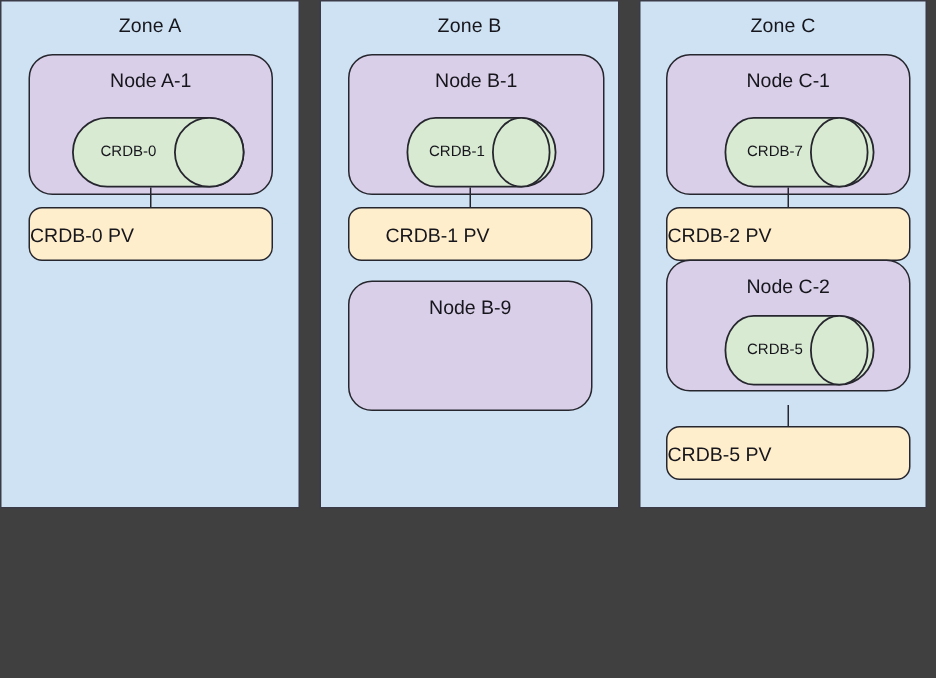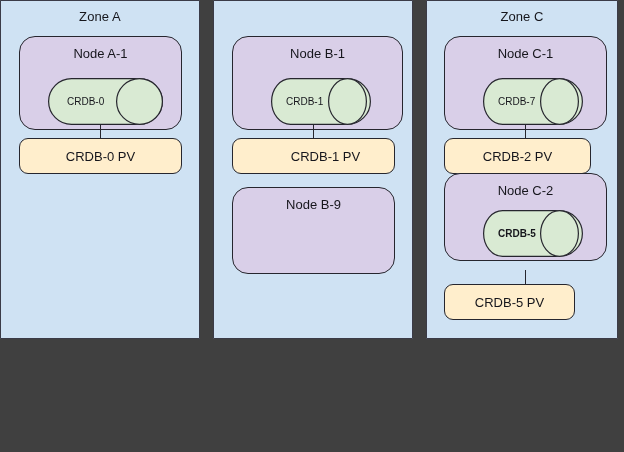--- a/index.html
+++ b/index.html
@@ -64,21 +64,21 @@
 
   
   .pv {
     position: absolute;
     background: #ffeecc;
     border: 1px solid #26262e;
     border-radius: 9px;
     box-sizing: border-box;
     display: flex;
     align-items: center;
-    justify-content: center;
+    justify-content: flex-start;
   }
   .pv-label {
     font-size: 13px;
     color: #16161c;
   }
 
   
   .cyl {
     position: absolute;
   }
@@ -130,20 +130,21 @@
     </div>
 
     <div class="connector" style="left:99px; top:124px; height:15px;"></div>
 
     <div class="pv" style="left:18px; top:137px; width:163px; height:36px;">
       <span class="pv-label">CRDB-0 PV</span>
     </div>
   </div>
 
   <div class="zone" style="left:213px; top:0px; width:200px; height:339px;">
+    <div class="zone-title">Zone B</div>
 
     <div class="node" style="left:18px; top:35px; width:171px; height:94px;padding-left:47px;">
       <div class="node-title">Node B-1</div>
 
       <div class="cyl" style="left:38px; top:41px; width:96px; height:47px;">
         <svg width="96" height="47" viewBox="0 0 96 47" aria-hidden="true">
           <path d="M 19.5 0.6 L 76.5 0.6 A 22.9 22.9 0 0 1 76.5 46.4 L 19.5 46.4 A 18.9 22.9 0 0 1 19.5 0.6 Z" fill="#d9ead3" stroke="#26262e" stroke-width="1.2"></path>
           <ellipse cx="76.5" cy="23.5" rx="18.9" ry="22.9" fill="#d9ead3" stroke="#26262e" stroke-width="1.2"></ellipse>
         </svg>
         <div class="cyl-label" style="padding-left:15px;">CRDB-1</div>
@@ -171,36 +172,36 @@
         <svg width="96" height="47" viewBox="0 0 96 47" aria-hidden="true">
           <path d="M 19.5 0.6 L 76.5 0.6 A 22.9 22.9 0 0 1 76.5 46.4 L 19.5 46.4 A 18.9 22.9 0 0 1 19.5 0.6 Z" fill="#d9ead3" stroke="#26262e" stroke-width="1.2"></path>
           <ellipse cx="76.5" cy="23.5" rx="18.9" ry="22.9" fill="#d9ead3" stroke="#26262e" stroke-width="1.2"></ellipse>
         </svg>
         <div class="cyl-label" style="padding-left:15px;">CRDB-7</div>
       </div>
     </div>
 
     <div class="connector" style="left:98px; top:124px; height:15px;"></div>
 
-    <div class="pv" style="left:17px; top:137px; width:147px; height:36px;">
+    <div class="pv" style="left:17px; top:137px; width:163px; height:36px;">
       <span class="pv-label">CRDB-2 PV</span>
     </div>
 
     <div class="node" style="left:17px; top:172px; width:163px; height:88px;">
       <div class="node-title">Node C-2</div>
 
       <div class="cyl" style="left:38px; top:36px; width:96px; height:47px;">
         <svg width="96" height="47" viewBox="0 0 96 47" aria-hidden="true">
           <path d="M 19.5 0.6 L 76.5 0.6 A 22.9 22.9 0 0 1 76.5 46.4 L 19.5 46.4 A 18.9 22.9 0 0 1 19.5 0.6 Z" fill="#d9ead3" stroke="#26262e" stroke-width="1.2"></path>
           <ellipse cx="76.5" cy="23.5" rx="18.9" ry="22.9" fill="#d9ead3" stroke="#26262e" stroke-width="1.2"></ellipse>
         </svg>
-        <div class="cyl-label" style="padding-left:15px;font-weight:bold;">CRDB-5</div>
+        <div class="cyl-label" style="padding-left:15px;">CRDB-5</div>
       </div>
     </div>
 
     <div class="connector" style="left:98px; top:269px; height:15px;"></div>
 
-    <div class="pv" style="left:17px; top:283px; width:131px; height:36px;">
+    <div class="pv" style="left:17px; top:283px; width:163px; height:36px;">
       <span class="pv-label">CRDB-5 PV</span>
     </div>
   </div>
 
 </div>
 
 </body></html>

